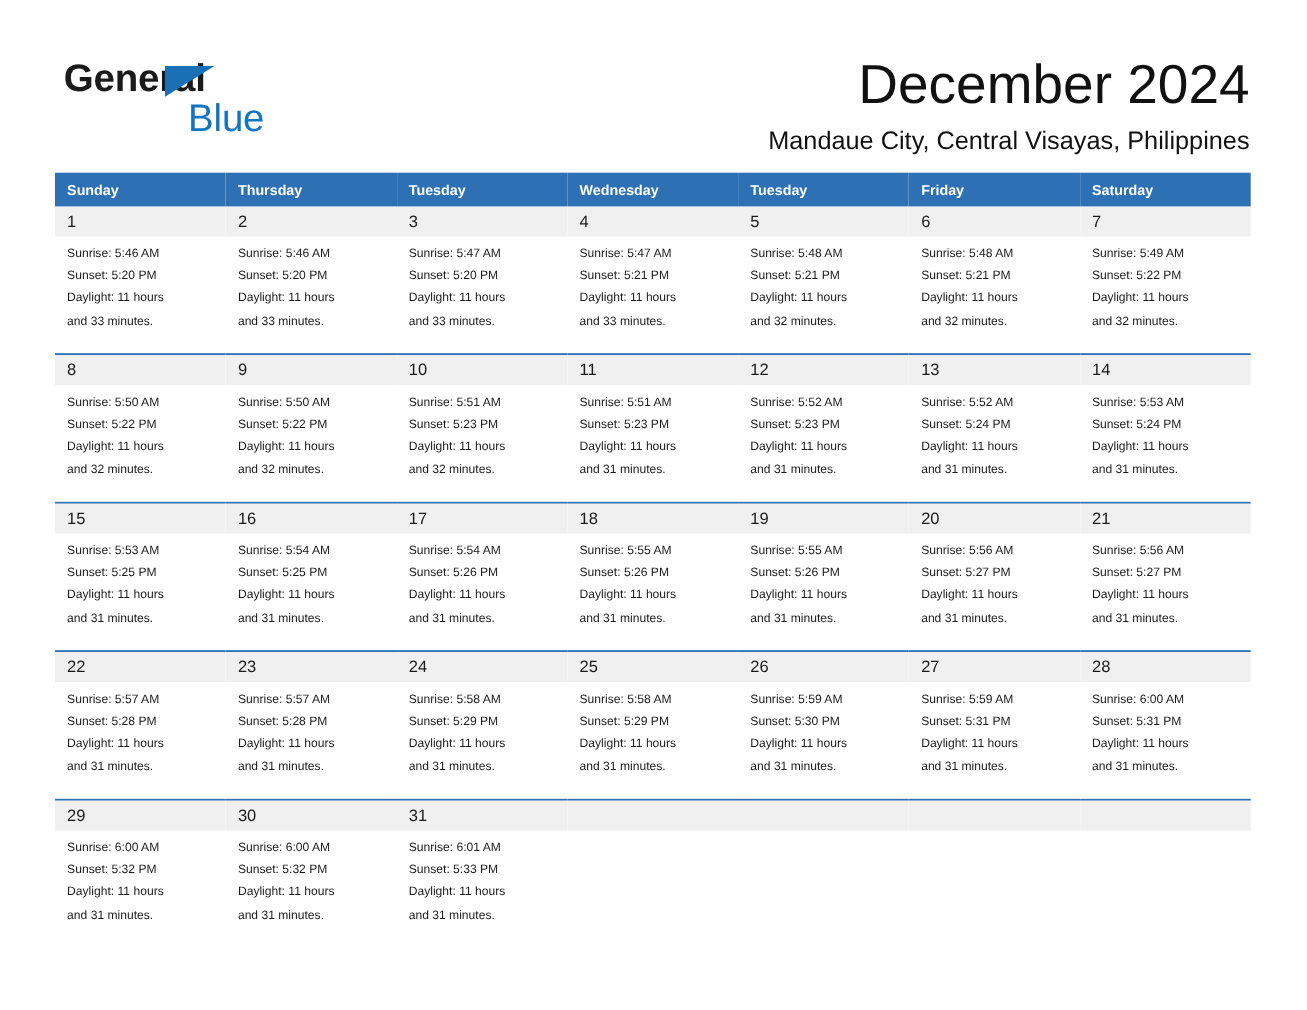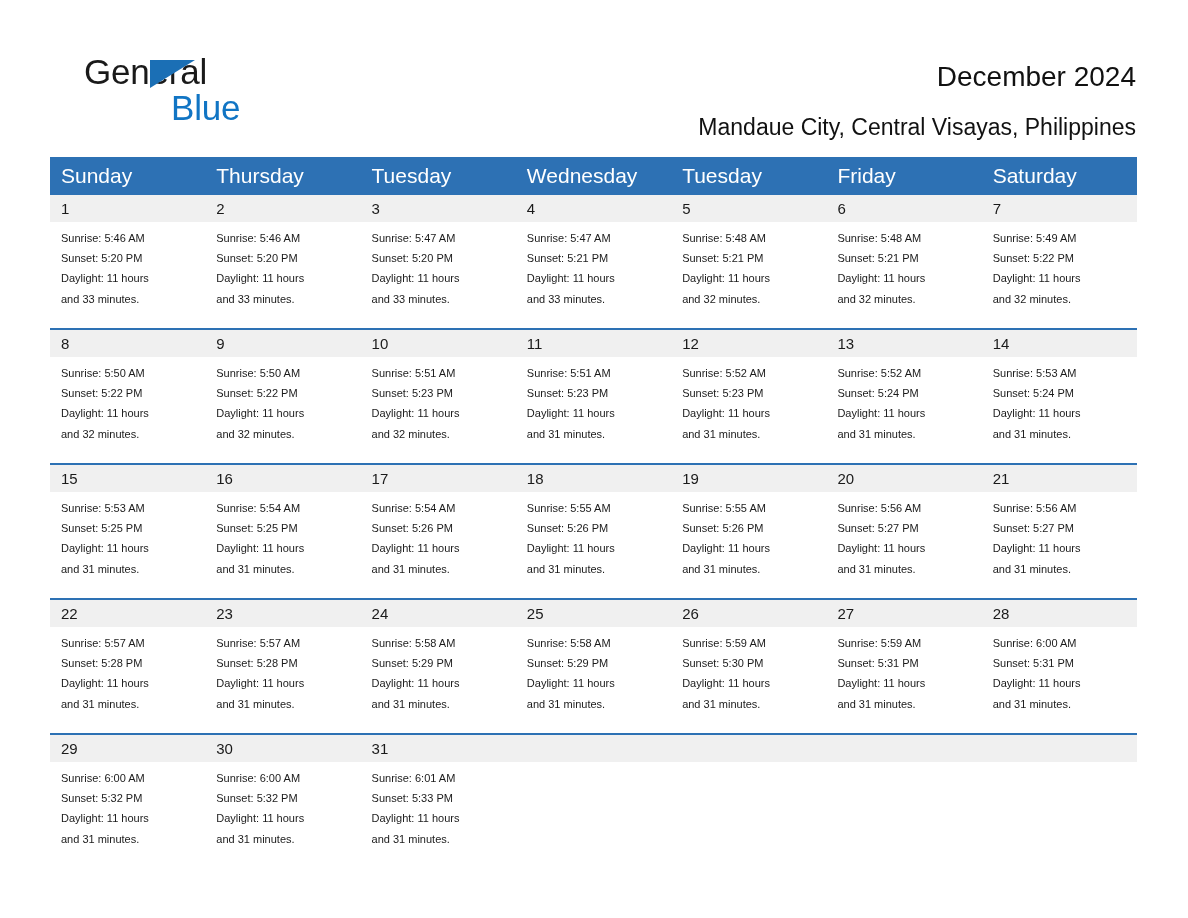--- a/index.html
+++ b/index.html
@@ -37,22 +37,21 @@
     height: 80px;
   }
   .logo-line1 {
     position: absolute;
     left: 0;
     top: 0;
     font-size: 35px;
     line-height: 40px;
     color: #1a1a1a;
     letter-spacing: -0.2px;
-    font-weight: 400;
-    margin-left: 26px;
+    font-weight: 700;
   }
   .logo-tri {
     position: absolute;
     left: 92px;
     top: 8px;
     width: 0;
     height: 0;
     border-left: 45px solid #1b6fb5;
     border-bottom: 28px solid transparent;
   }
@@ -65,21 +64,21 @@
     color: #1175c4;
     letter-spacing: -0.2px;
     font-weight: 400;
     margin-left: 40px;
   }
 
   .title {
     position: absolute;
     right: 52px;
     top: 52px;
-    font-size: 28px;
+    font-size: 50px;
     line-height: 50px;
     color: #111111;
     font-weight: 400;
     text-align: right;
     white-space: nowrap;
     margin-left: 26px;
   }
   .subtitle {
     position: absolute;
     right: 52px;
@@ -100,22 +99,22 @@
     width: 1087px;
     border-collapse: collapse;
     table-layout: fixed;
   }
 
   .calendar col { width: 155.28px; }
 
   thead th {
     background: #2d71b4;
     color: #ffffff;
-    font-size: 21px;
-    font-weight: 400;
+    font-size: 13px;
+    font-weight: 700;
     text-align: left;
     padding: 7px 0 7px 11px;
     height: 31px;
     vertical-align: middle;
     border: none;
   }
 
   tbody tr.week > td {
     border-top: 2px solid #2d71b4;
     padding: 0;

